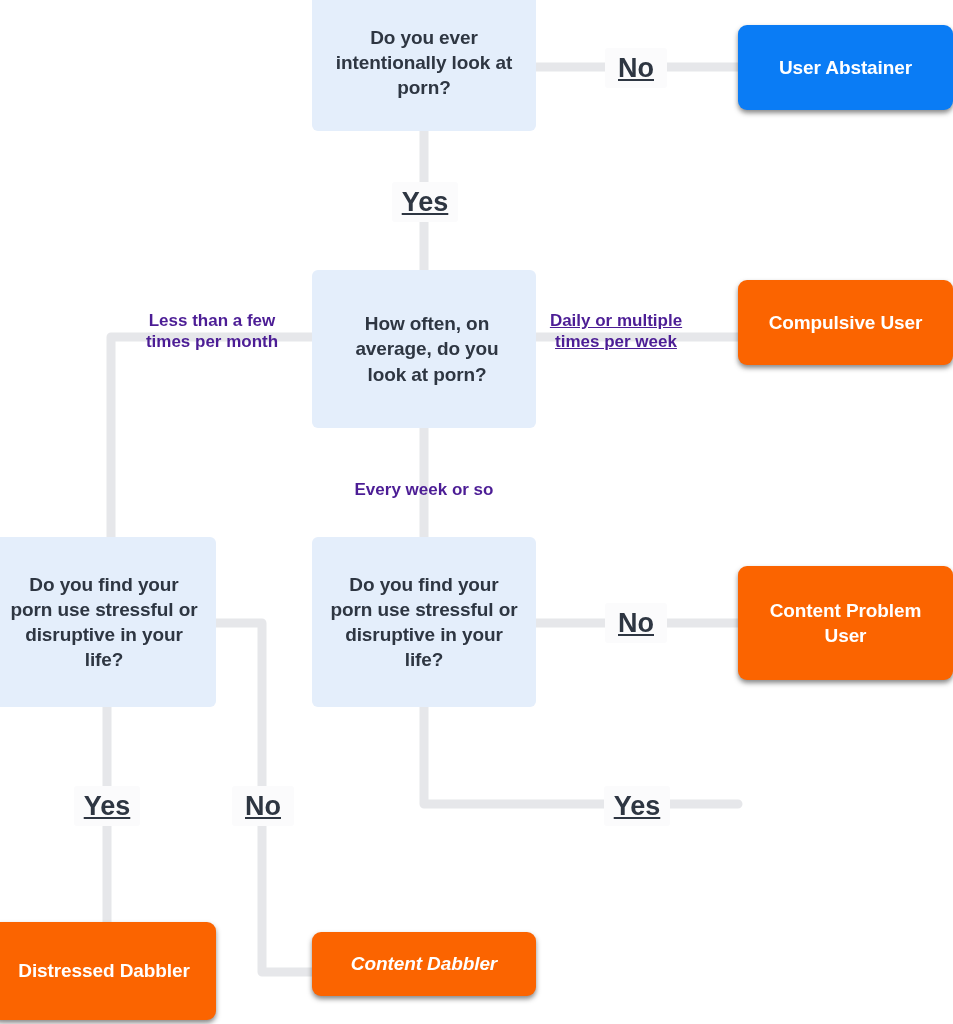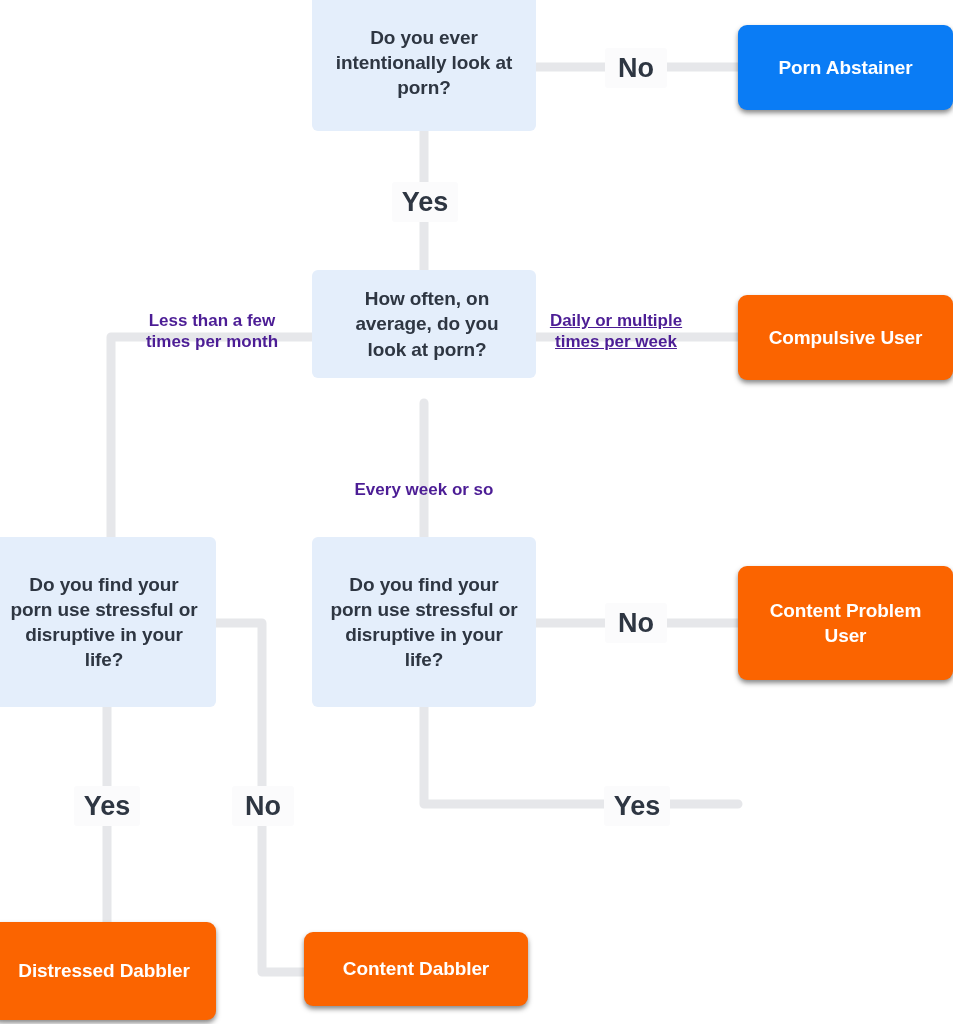--- a/index.html
+++ b/index.html
@@ -69,20 +69,21 @@
     font-weight: bold;
     background: #fbfbfc;
     line-height: 1.22;
     white-space: pre-line;
   }
   .label-yesno {
     color: #2e3642;
     font-size: 27px;
     padding: 1px 7px;
     border-radius: 3px;
+    text-decoration: underline;
   }
   .label-freq {
     color: #4c1d95;
     font-size: 17px;
     padding: 1px 4px;
     background: transparent;
   }
 </style>
 </head>
 <body>
@@ -121,49 +122,49 @@
         <path d="M216 623 H262 V972 H312"></path>
       </g>
     </svg>
   </div>
 
   <div class="node node-question" style="left:312px; top:-6px; width:224px; height:137px;">
     <span>Do you ever intentionally look at porn?</span>
   </div>
 
   <div class="node node-outcome node-blue" style="left:738px; top:25px; width:215px; height:85px;">
-    <span>Porn Abstainer</span>
-  </div>
-
-  <div class="node node-question" style="left:312px; top:270px; width:224px; height:108px;padding-left:24px;">
+    <span>User Abstainer</span>
+  </div>
+
+  <div class="node node-question" style="left:312px; top:270px; width:224px; height:158px;padding-left:24px;">
     <span>How often, on average, do you look at porn?</span>
   </div>
 
-  <div class="node node-outcome node-orange" style="left:738px; top:295px; width:215px; height:85px;">
+  <div class="node node-outcome node-orange" style="left:738px; top:280px; width:215px; height:85px;">
     <span>Compulsive User</span>
   </div>
 
   <div class="node node-question" style="left:-8px; top:537px; width:224px; height:170px;">
     <span>Do you find your porn use stressful or disruptive in your life?</span>
   </div>
 
   <div class="node node-question" style="left:312px; top:537px; width:224px; height:170px;">
     <span>Do you find your porn use stressful or disruptive in your life?</span>
   </div>
 
   <div class="node node-outcome node-orange" style="left:738px; top:566px; width:215px; height:114px;">
     <span>Content Problem User</span>
   </div>
 
 
   <div class="node node-outcome node-orange" style="left:-8px; top:922px; width:224px; height:98px;">
     <span>Distressed Dabbler</span>
   </div>
 
-  <div class="node node-outcome node-orange" style="left:304px; top:932px; width:224px; height:74px;">
+  <div class="node node-outcome node-orange" style="left:312px; top:932px; width:224px; height:64px;font-style:italic;">
     <span>Content Dabbler</span>
   </div>
 
   <div class="edge-label label-yesno" style="left:605px; top:48px; width:62px; height:40px;">
     <span>No</span>
   </div>
 
   <div class="edge-label label-yesno" style="left:392px; top:182px; width:66px; height:40px;">
     <span>Yes</span>
   </div>

